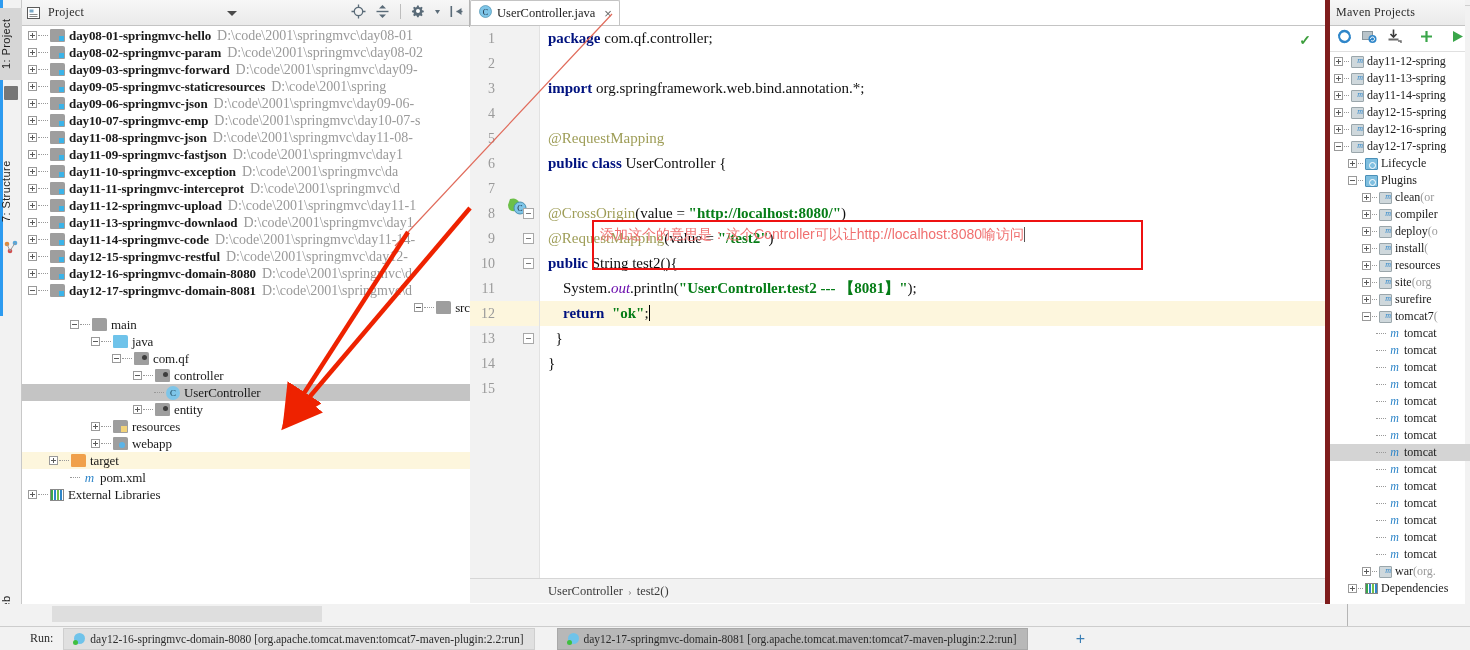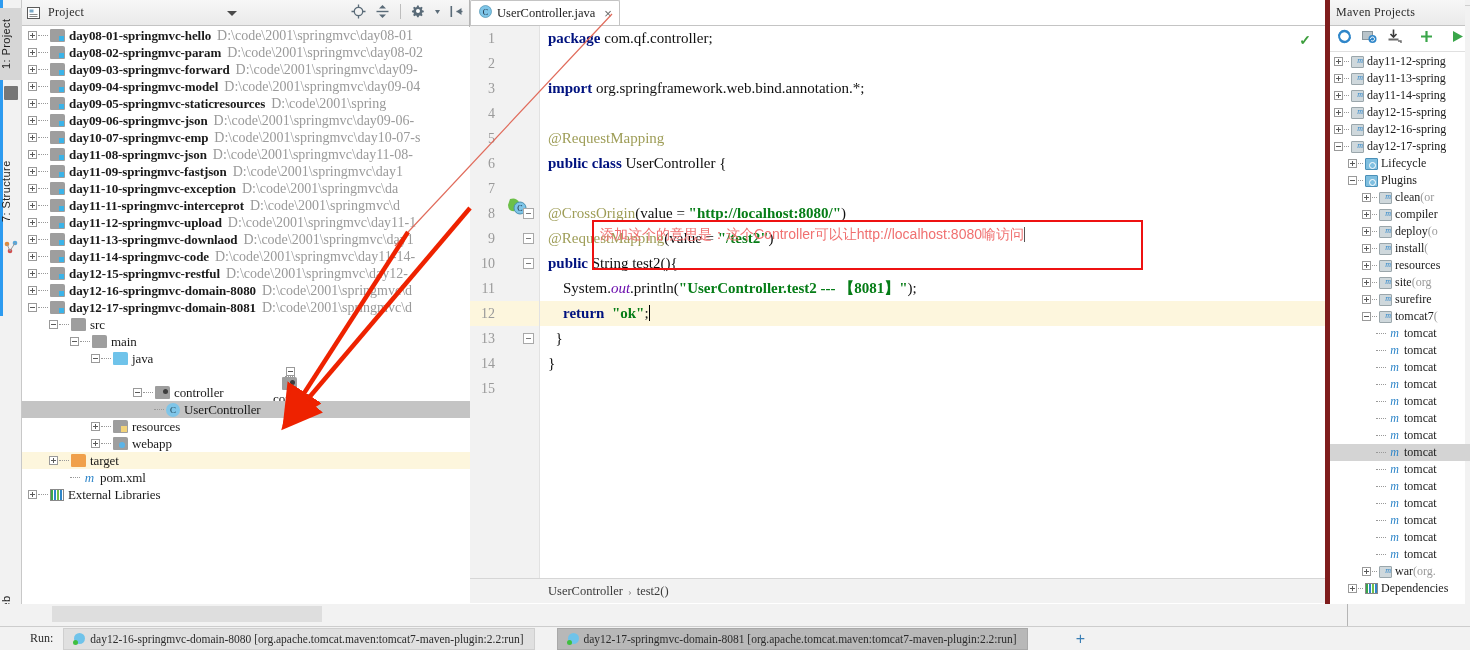--- a/index.html
+++ b/index.html
@@ -481,27 +481,20 @@
           <span class="exp plus"></span>
           <span class="dots"></span>
           <span class="ficon folder-gray"></span>
           <span class="mname">day09-03-springmvc-forward</span>
           <span class="mpath">D:\code\2001\springmvc\day09-</span>
         </div>
         <div class="row" style="padding-left: 6px;">
           <span class="exp plus"></span>
           <span class="dots"></span>
           <span class="ficon folder-gray"></span>
-          <span class="mname">day09-04-springmvc-model</span>
-          <span class="mpath">D:\code\2001\springmvc\day09-04</span>
-        </div>
-        <div class="row" style="padding-left: 6px;">
-          <span class="exp plus"></span>
-          <span class="dots"></span>
-          <span class="ficon folder-gray"></span>
           <span class="mname">day09-05-springmvc-staticresources</span>
           <span class="mpath">D:\code\2001\spring</span>
         </div>
         <div class="row" style="padding-left: 6px;">
           <span class="exp plus"></span>
           <span class="dots"></span>
           <span class="ficon folder-gray"></span>
           <span class="mname">day09-06-springmvc-json</span>
           <span class="mpath">D:\code\2001\springmvc\day09-06-</span>
         </div>
@@ -575,54 +568,60 @@
           <span class="mname">day12-16-springmvc-domain-8080</span>
           <span class="mpath">D:\code\2001\springmvc\d</span>
         </div>
         <div class="row" style="padding-left: 6px;">
           <span class="exp"></span>
           <span class="dots"></span>
           <span class="ficon folder-gray"></span>
           <span class="mname">day12-17-springmvc-domain-8081</span>
           <span class="mpath">D:\code\2001\springmvc\d</span>
         </div>
-        <div class="row" style="padding-left: 27px;">
+        <div class="row" style="padding-left: 27px; justify-content: flex-end;">
           <span class="exp"></span>
           <span class="dots"></span>
           <span class="ficon folder-plain"></span>
           <span class="nname">src</span>
         </div>
         <div class="row" style="padding-left: 48px;">
           <span class="exp"></span>
           <span class="dots"></span>
           <span class="ficon folder-plain"></span>
           <span class="nname">main</span>
         </div>
         <div class="row" style="padding-left: 69px;">
           <span class="exp"></span>
           <span class="dots"></span>
           <span class="ficon folder-blue"></span>
           <span class="nname">java</span>
         </div>
-        <div class="row" style="padding-left: 90px; flex-direction: column;">
+        <div class="row" style="padding-left: 90px;">
           <span class="exp"></span>
           <span class="dots"></span>
           <span class="ficon folder-pkg"></span>
           <span class="nname">com.qf</span>
         </div>
         <div class="row" style="padding-left: 111px;">
           <span class="exp"></span>
           <span class="dots"></span>
           <span class="ficon folder-pkg"></span>
           <span class="nname">controller</span>
         </div>
         <div class="row sel" style="padding-left: 132px;">
           <span class="dots"></span>
           <span class="cls-ic" style="margin-right: 4px; flex: 0 0 auto;">C</span>
           <span class="nname">UserController</span>
+        </div>
+        <div class="row" style="padding-left: 111px;">
+          <span class="exp plus"></span>
+          <span class="dots"></span>
+          <span class="ficon folder-pkg"></span>
+          <span class="nname">entity</span>
         </div>
         <div class="row" style="padding-left: 69px;">
           <span class="exp plus"></span>
           <span class="dots"></span>
           <span class="ficon folder-res"></span>
           <span class="nname">resources</span>
         </div>
         <div class="row" style="padding-left: 69px;">
           <span class="exp plus"></span>
           <span class="dots"></span>

